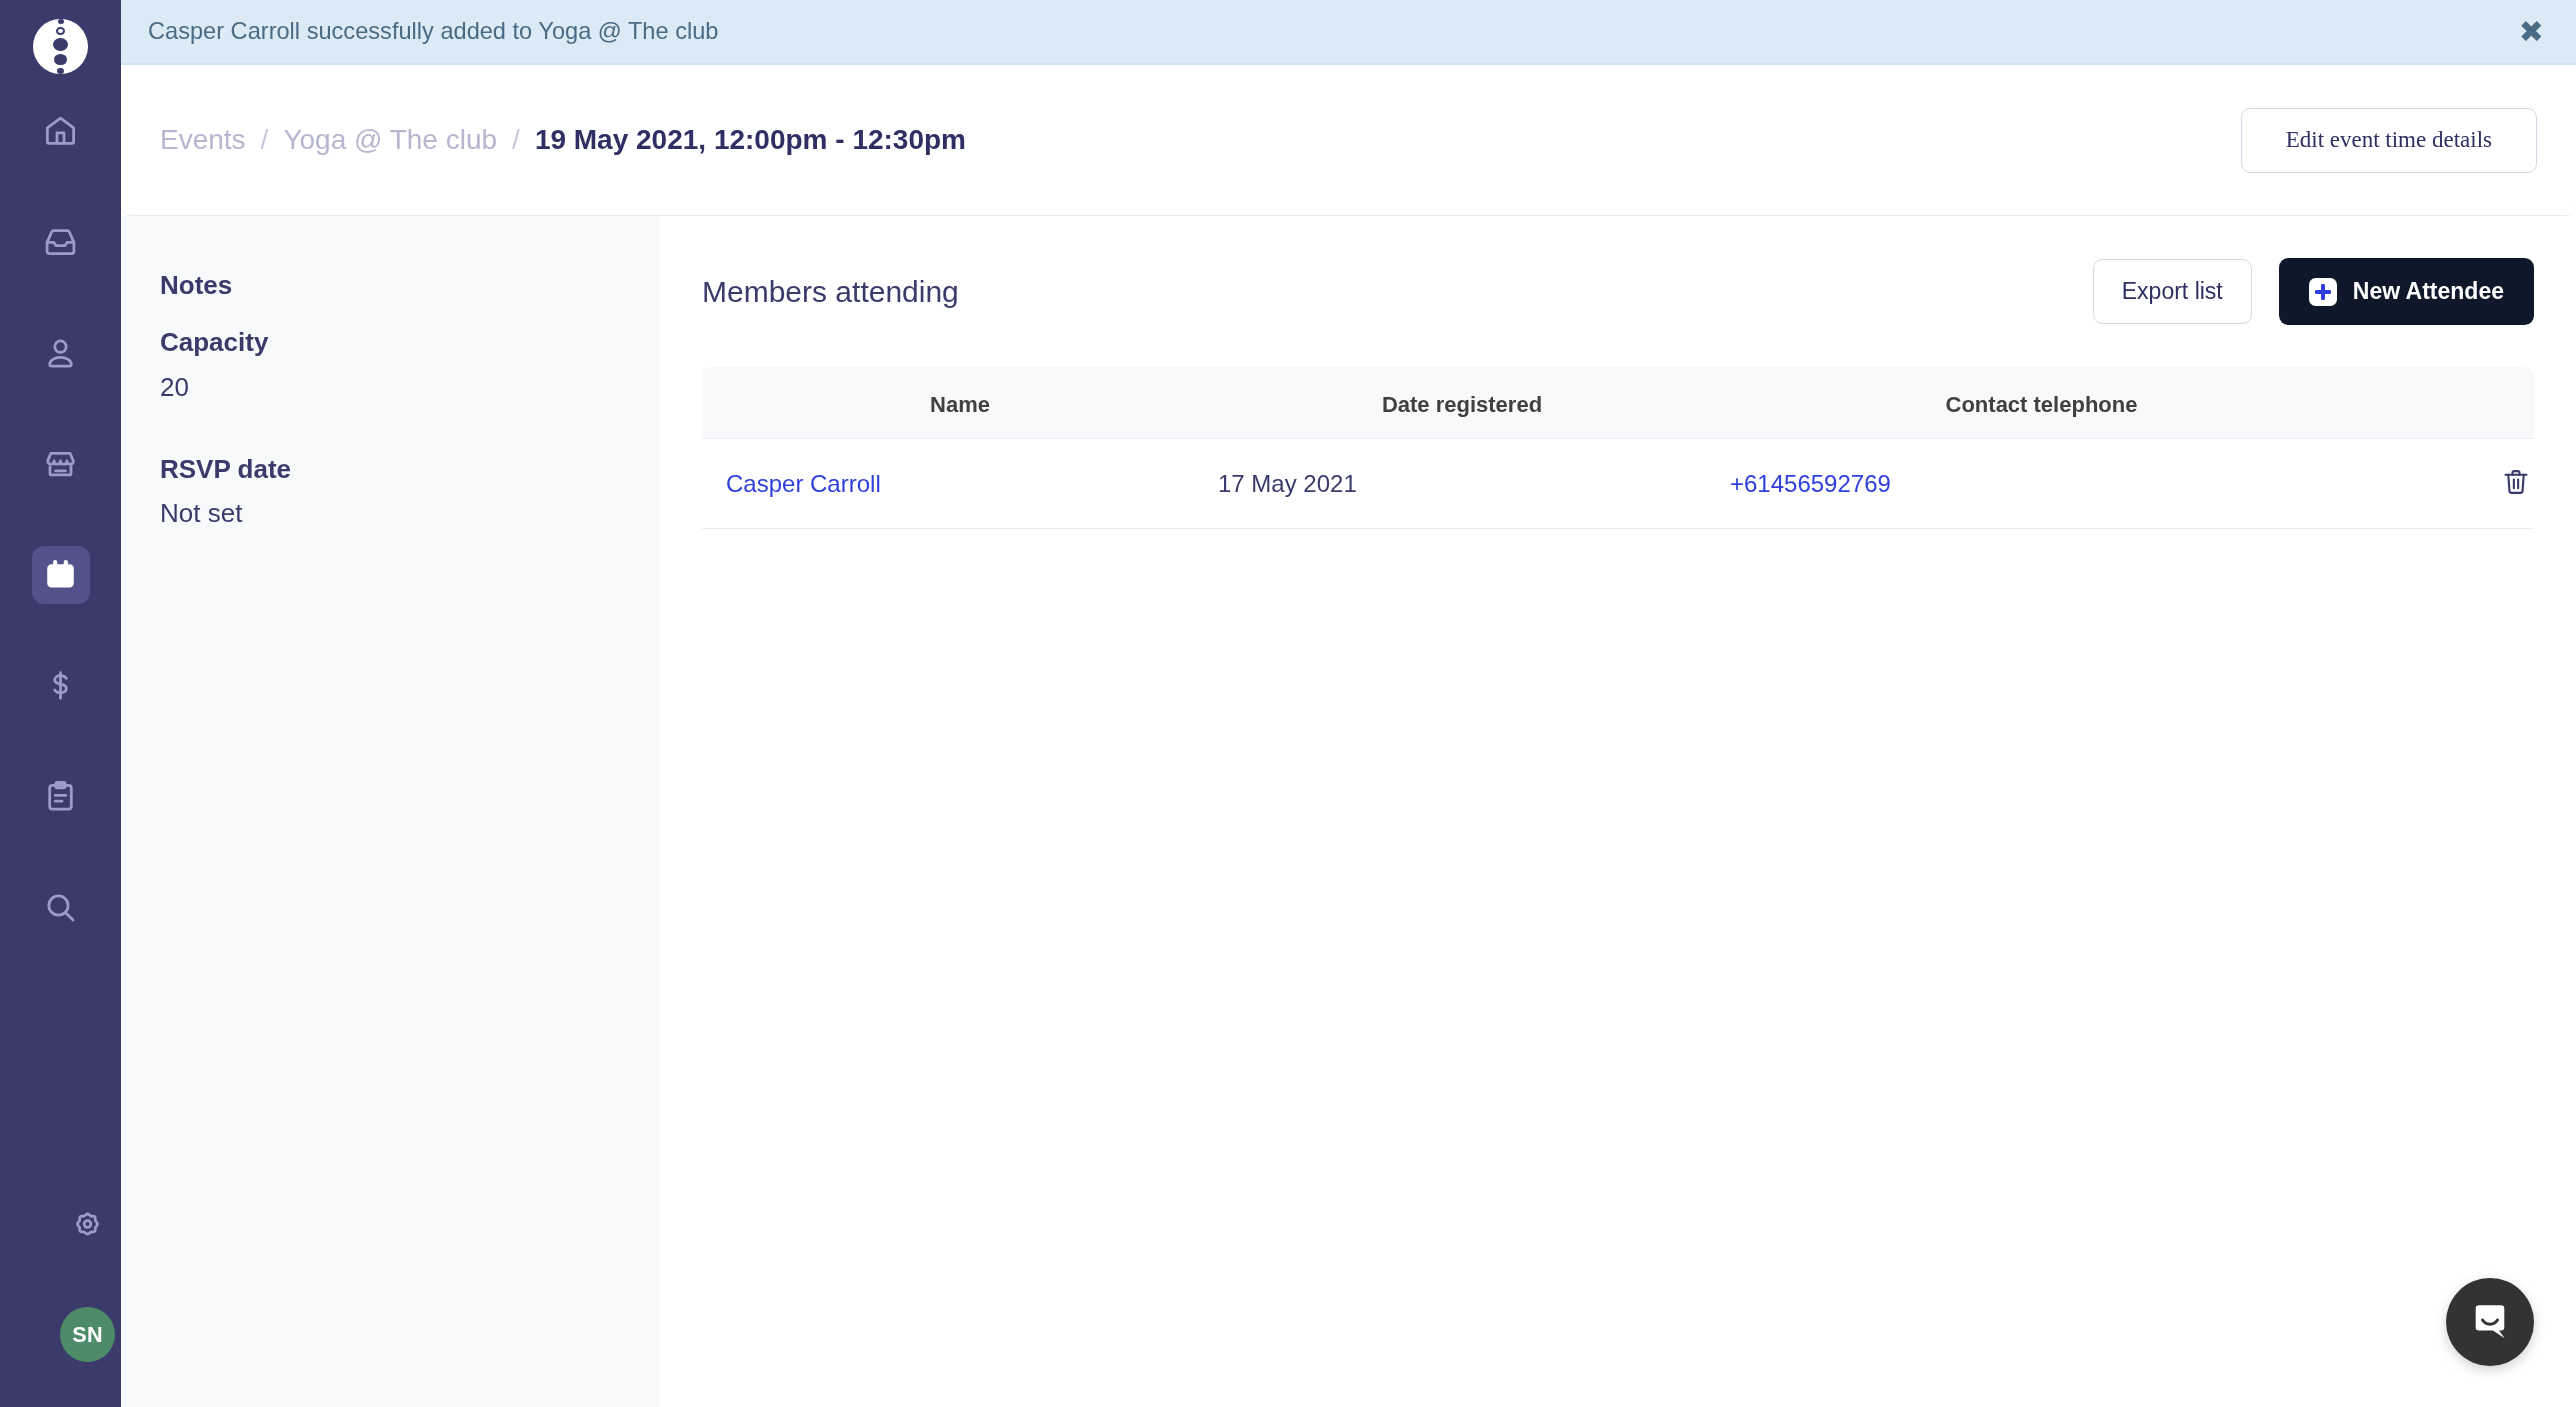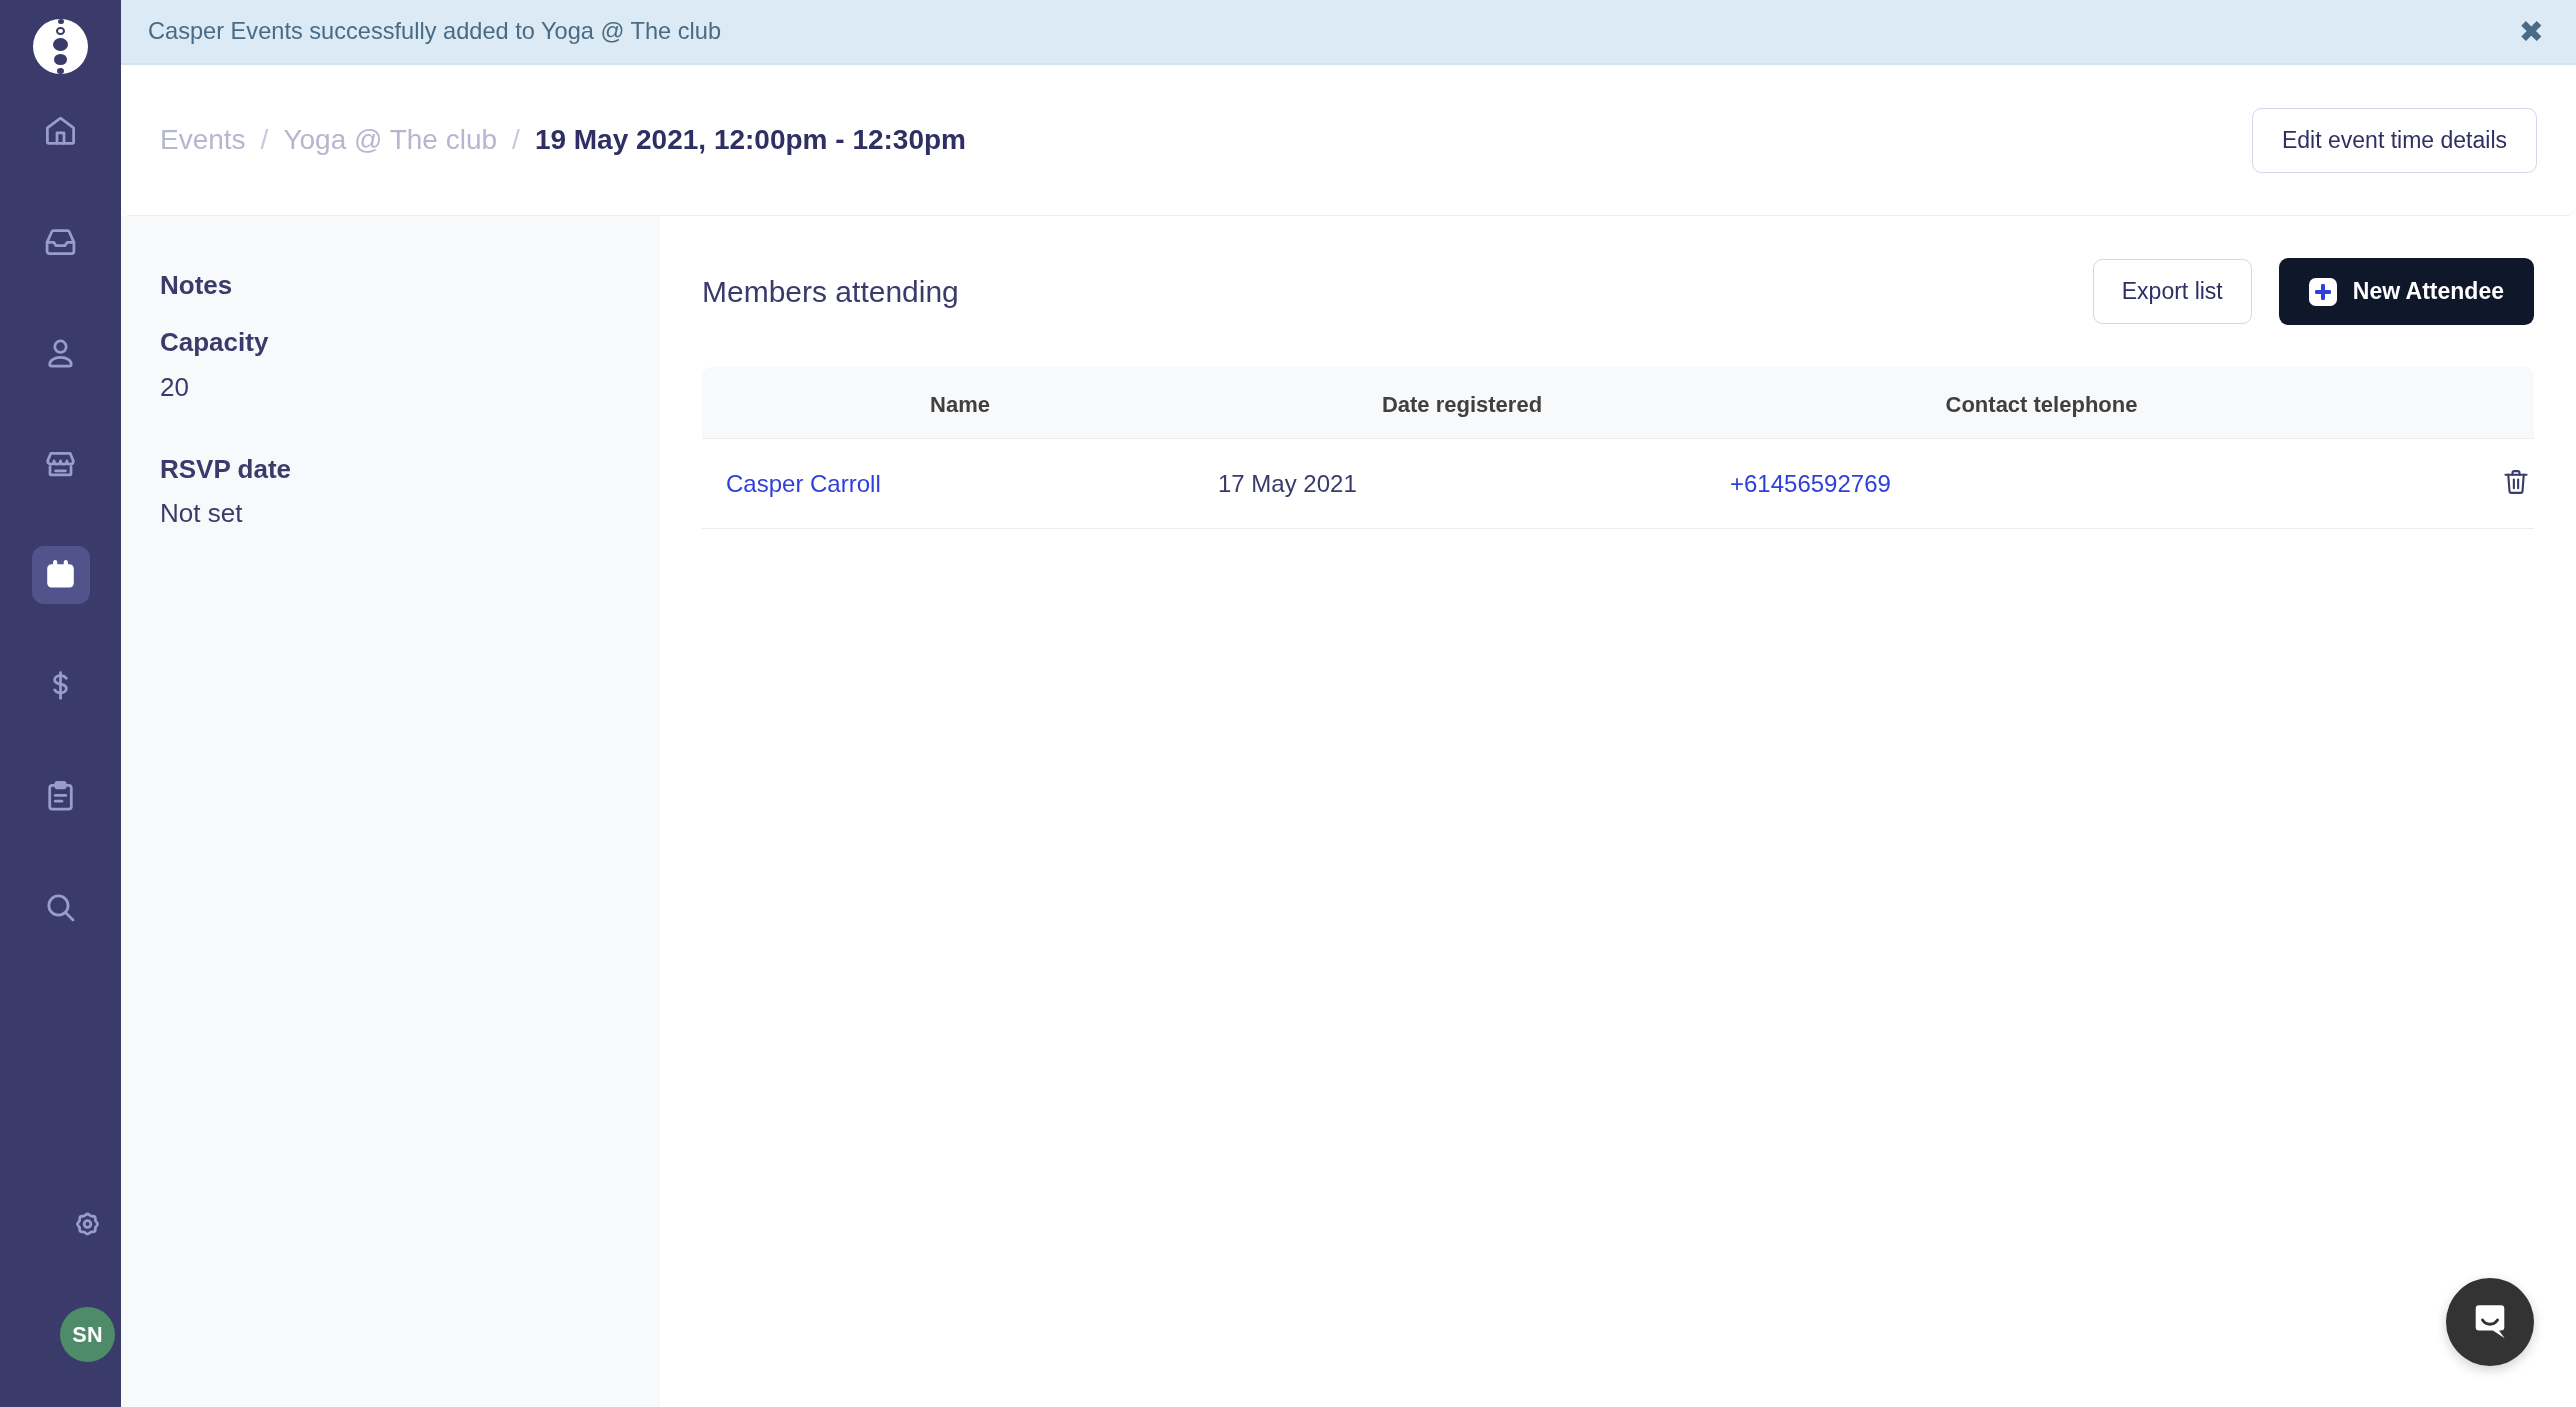--- a/index.html
+++ b/index.html
@@ -102,21 +102,21 @@
   .btn {
     font-family: "Liberation Sans", sans-serif;
     cursor: pointer; white-space: nowrap;
     display: inline-flex; align-items: center; justify-content: center;
   }
   .btn-outline {
     background: #ffffff; border: 1.3px solid #d6d6e6;
     border-radius: 9.4px; color: #2f2f63;
     font-size: 23px; font-weight: 400;
   }
-  .btn-edit { height: 65px; padding: 0 29px; }
+  .btn-edit { height: 65px; padding: 0 44px; font-family: Liberation Serif, serif; }
 
   .body-row { flex: 1; display: flex; min-height: 0; }
 
   .notes-panel {
     width: 539px; flex: 0 0 539px;
     background: #f8f9fb;
     padding: 54px 0 0 39px;
   }
   .notes-title { font-size: 26px; font-weight: 700; color: #3a3a6b; margin-bottom: 26px; }
   .field-label { font-size: 26px; font-weight: 700; color: #3a3a6b; margin-bottom: 13.5px; }
@@ -269,21 +269,21 @@
           <circle cx="12" cy="11.7" r="2.3"></circle>
         </svg>
       </div>
       <div class="avatar">SN</div>
     </div>
   </div>
 
   <div class="right">
 
     <div class="notification">
-      <span class="notification-text">Casper Events successfully added to Yoga @ The club</span>
+      <span class="notification-text">Casper Carroll successfully added to Yoga @ The club</span>
       <span class="notif-close">✖</span>
     </div>
 
     <div class="pagehead">
       <div class="breadcrumb">
         <span class="crumb-muted">Events</span>
         <span class="crumb-sep">/</span>
         <span class="crumb-muted">Yoga @ The club</span>
         <span class="crumb-sep">/</span>
         <span class="crumb-current">19 May 2021, 12:00pm - 12:30pm</span>

